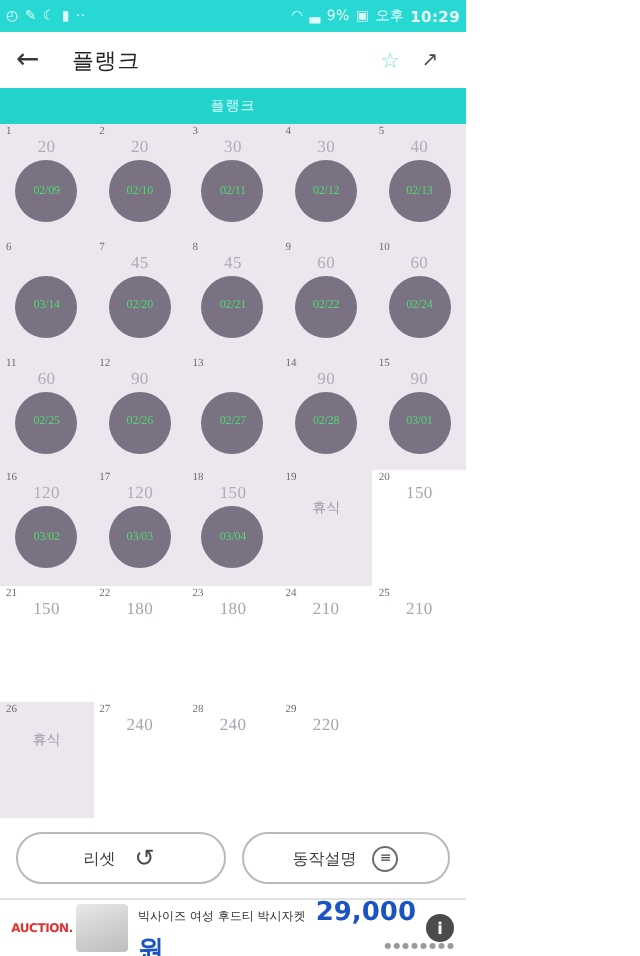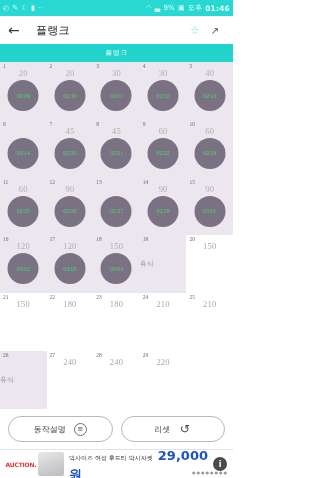--- a/index.html
+++ b/index.html
@@ -75,22 +75,22 @@
   .circle {
     position: absolute;
     left: 50%; top: 18px;
     transform: translateX(-50%);
     width: 31px; height: 31px; border-radius: 50%;
     background: #7a7183;
     display: flex; align-items: center; justify-content: center;
     color: #4fd96f; font-size: 6px; letter-spacing: -.1px;
   }
   .rest-label {
-    position: absolute; left: 0; right: 0; top: 24px;
-    text-align: left; font-size: 7px; color: #9e96a2;
+    position: absolute; left: 0; right: 0; top: 14px;
+    text-align: center; font-size: 7px; color: #9e96a2;
   }
 
   
   .btnbar {
     height: 40px; background: #ffffff;
     display: flex; align-items: center; justify-content: center;
     gap: 8px; padding: 0 8px;
   }
   .pill {
     flex: 1; height: 26px; border: 1px solid #b9b9b9; border-radius: 13px;
@@ -148,21 +148,21 @@
       <span class="sb-ico">☾</span>
       <span class="sb-ico">▮</span>
       <span class="sb-ico">··</span>
     </div>
     <div class="sb-right">
       <span class="sb-ico">◠</span>
       <span class="sb-ico">▃</span>
       <span class="sb-batt">9%</span>
       <span class="sb-ico">▣</span>
       <span class="sb-batt">오후</span>
-      <span class="sb-time">01:46</span>
+      <span class="sb-time">10:29</span>
     </div>
   </div>
 
   <div class="header">
     <span class="back-arrow">←</span>
     <span class="header-title">플랭크</span>
     <span class="hdr-icon star-icon">☆</span>
     <span class="hdr-icon share-icon">↗</span>
   </div>
 
@@ -300,26 +300,26 @@
         <span class="cell-val">240</span>
       </div>
       <div class="cell">
         <span class="cell-num">29</span>
         <span class="cell-val">220</span>
       </div>
     </div>
 
   <div class="btnbar">
     <div class="pill">
+      <span>리셋</span>
+      <span class="p-ico plain">↺</span>
+    </div>
+    <div class="pill">
       <span>동작설명</span>
       <span class="p-ico">≡</span>
-    </div>
-    <div class="pill">
-      <span>리셋</span>
-      <span class="p-ico plain">↺</span>
     </div>
   </div>
 
   <div class="ad">
     <span class="ad-brand">AUCTION.</span>
     <span class="ad-thumb"></span>
     <span class="ad-text">
       <span class="ad-title">빅사이즈 여성 후드티 박시자켓</span>
       <span class="ad-price">29,000원</span>
     </span>

